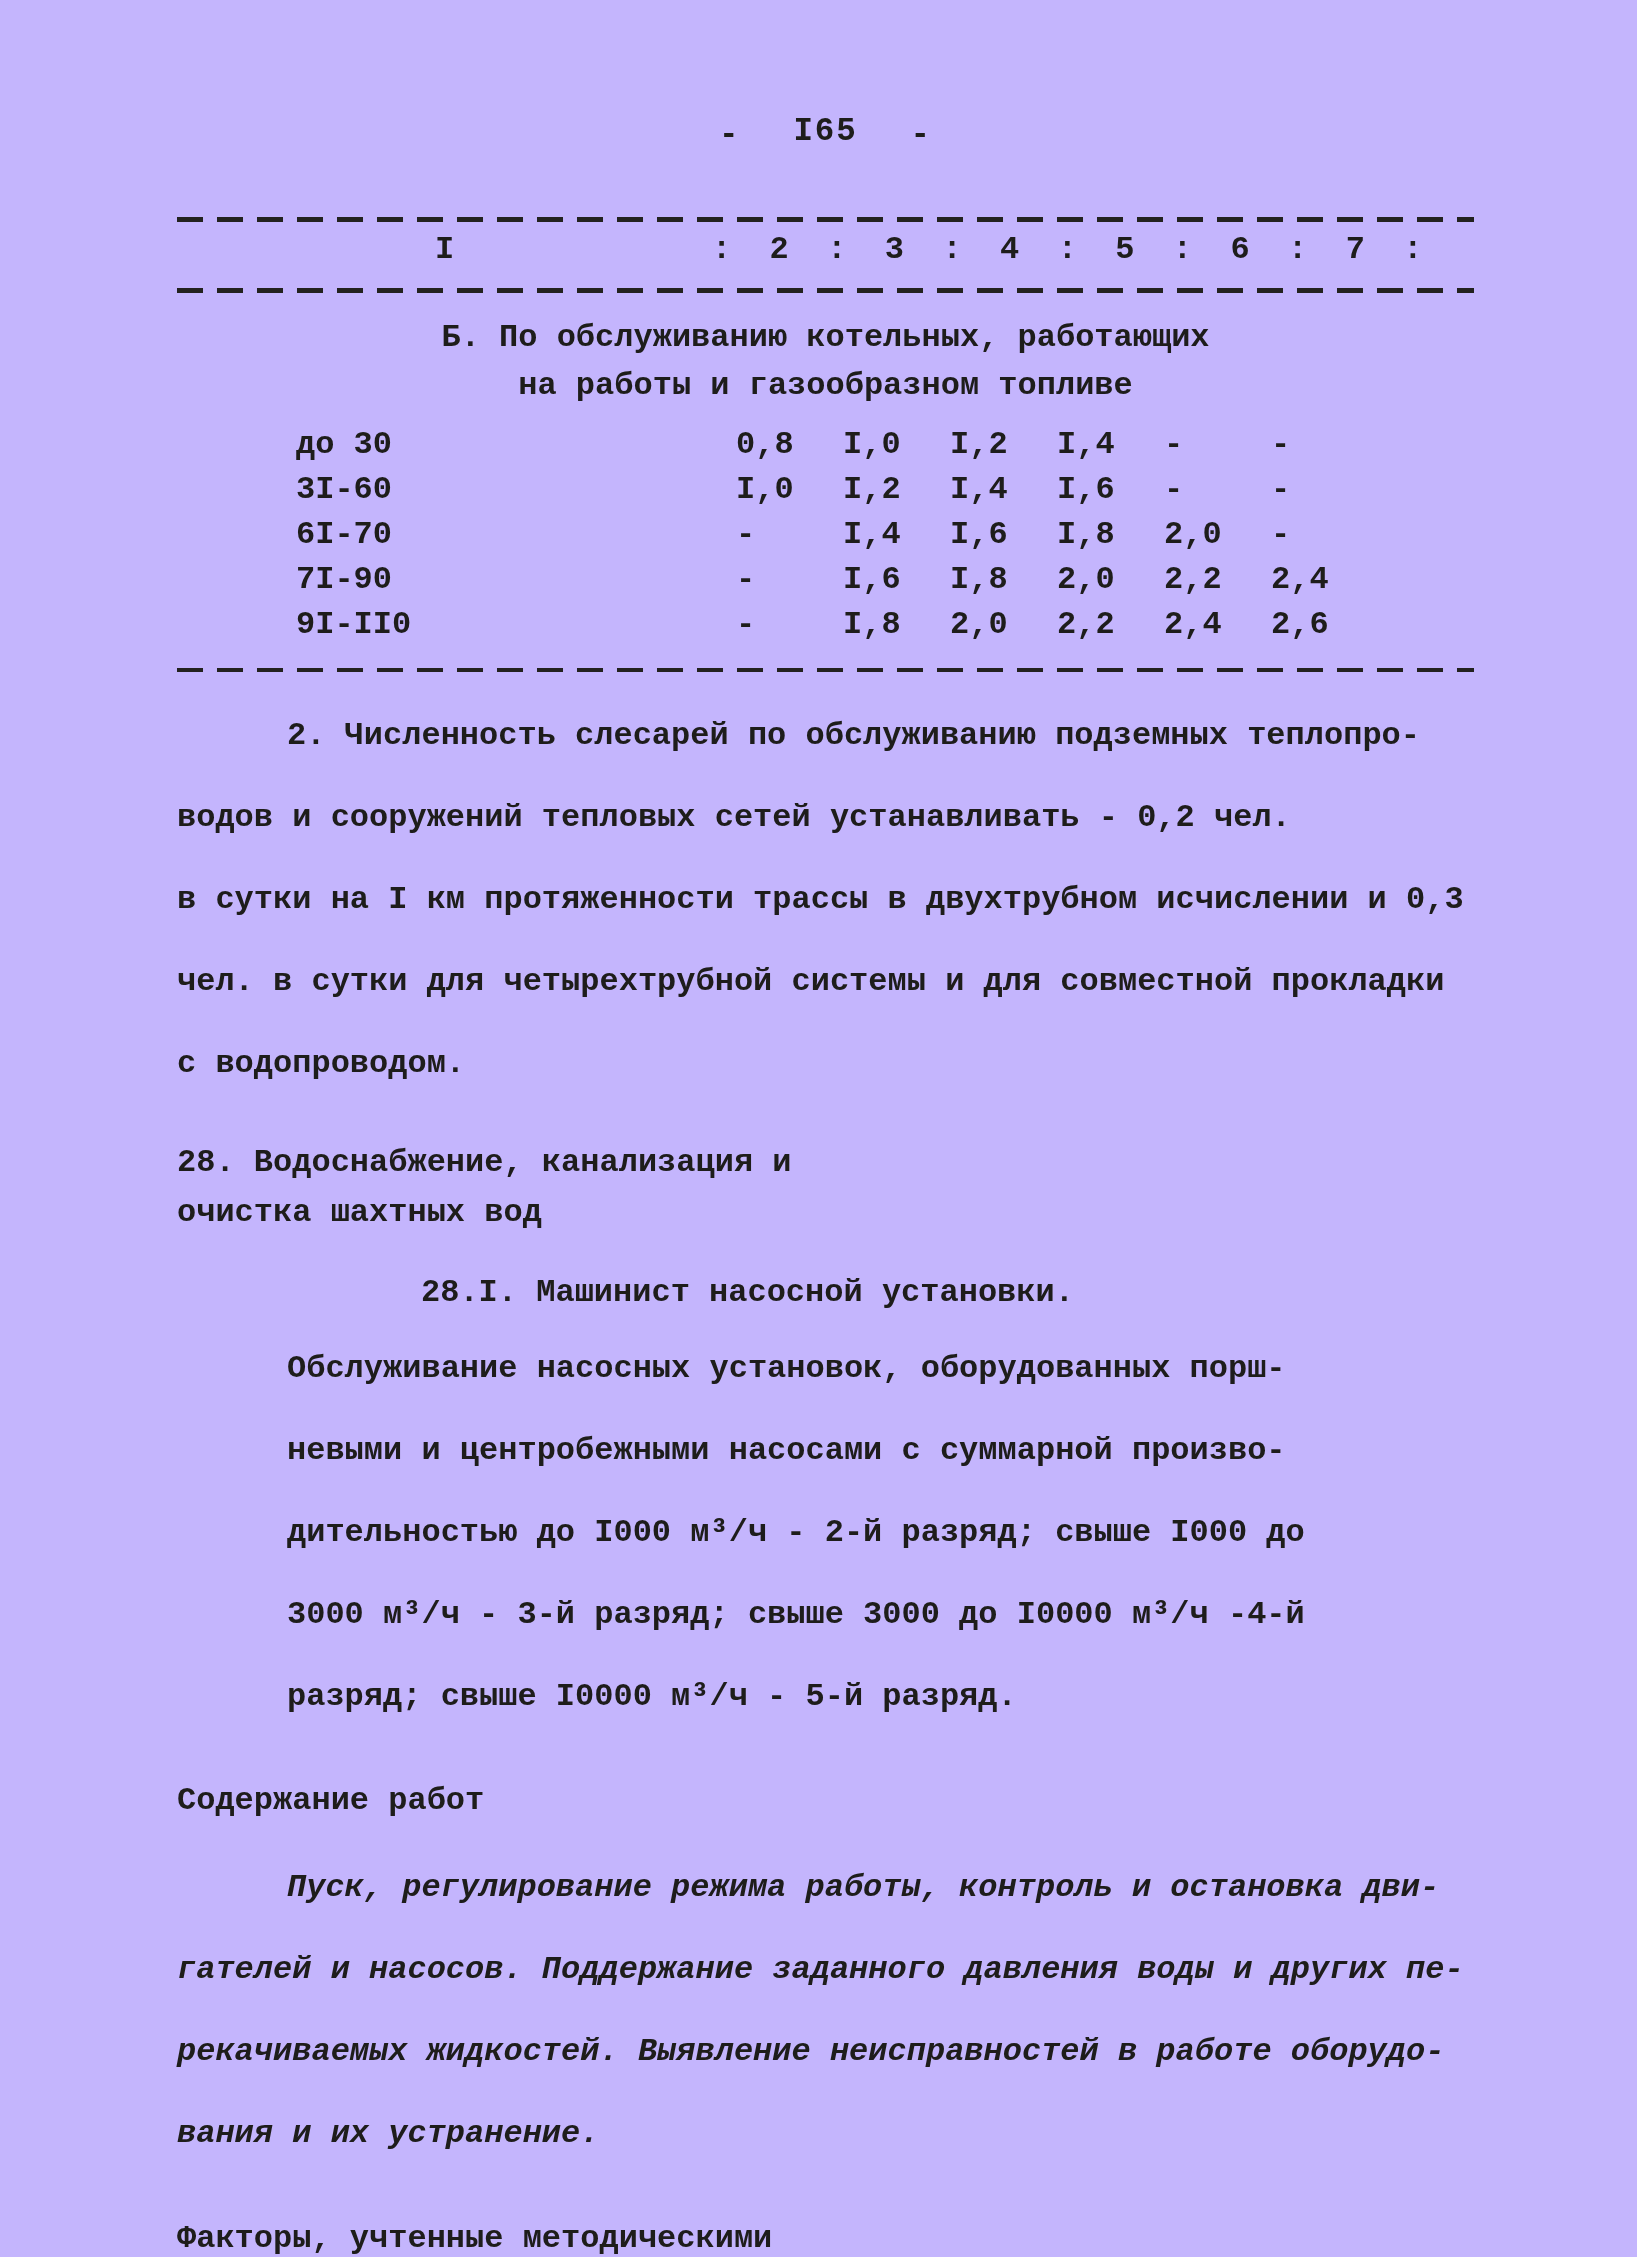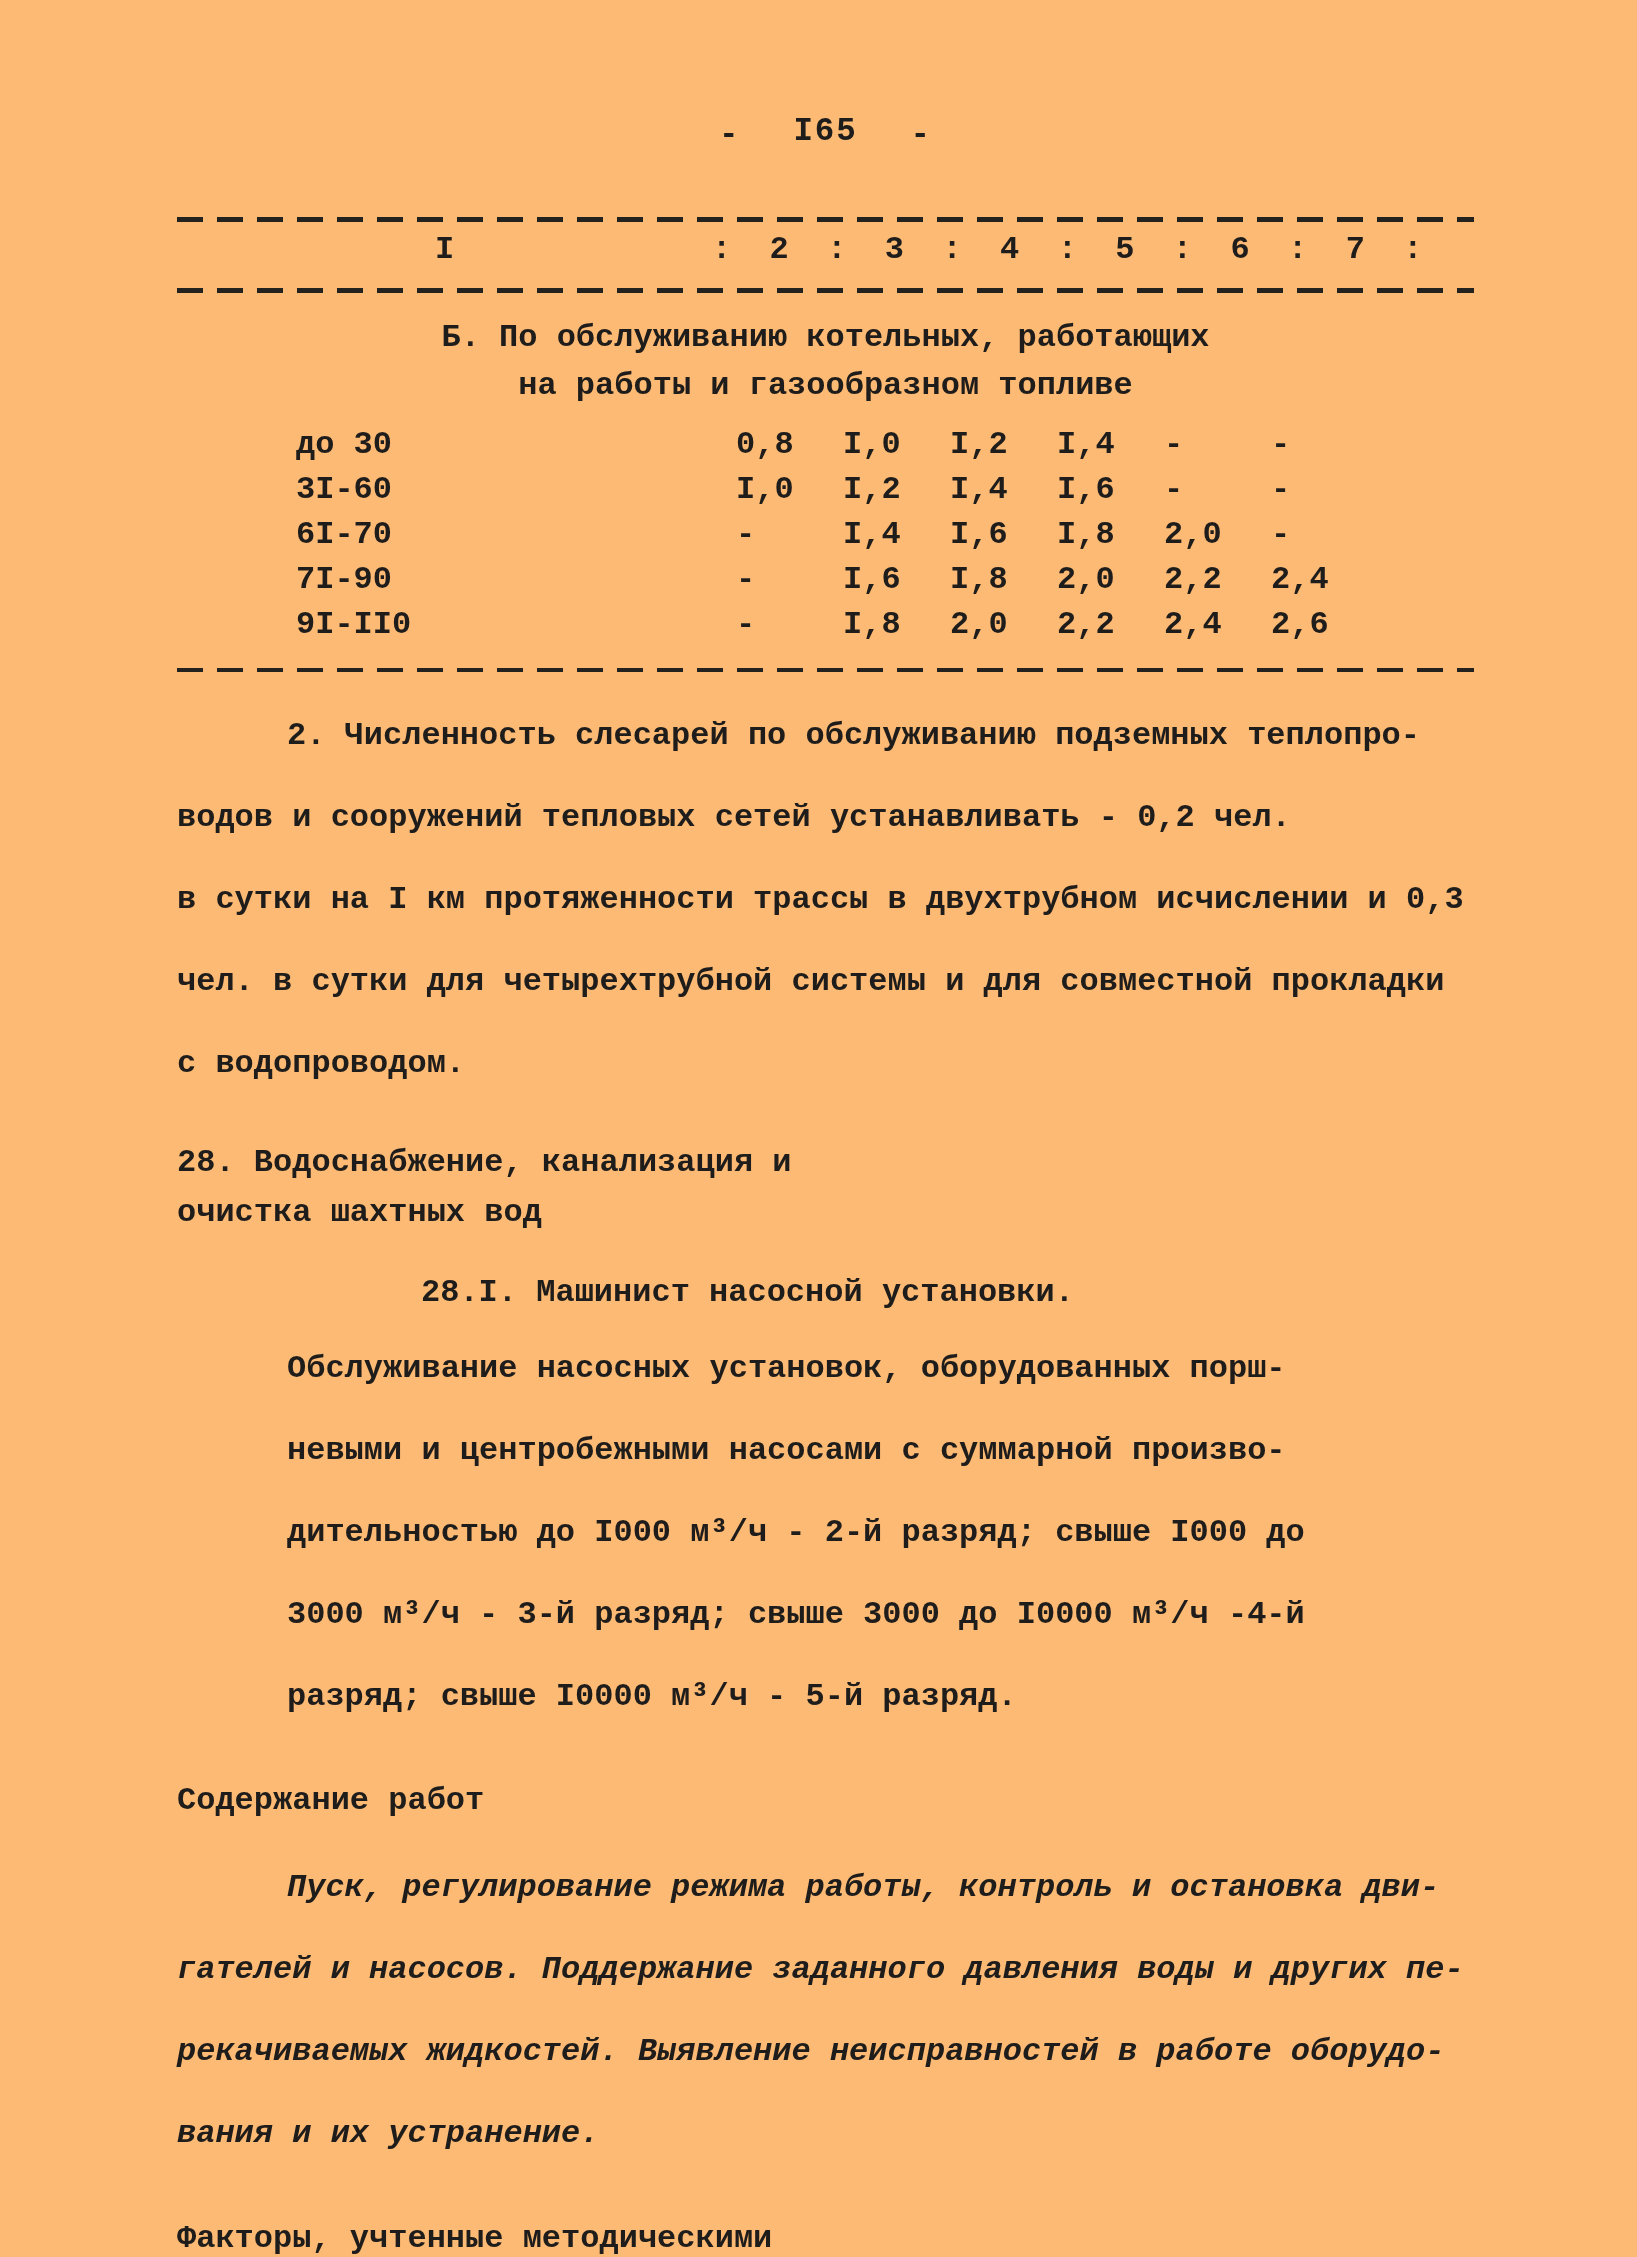--- a/index.html
+++ b/index.html
@@ -5,21 +5,21 @@
   * { margin:0; padding:0; box-sizing:border-box; }
   html,body { background:#e9e9e7; }
   body {
     width:1637px; height:2258px;
     font-family:"Liberation Mono","DejaVu Sans Mono",monospace;
     font-weight:700;
     color:#1e1d1b;
   }
   .page {
     width:1637px; height:2258px;
-    background:#fdba74;
+    background:#c4b5fd;
     padding:113px 163px 0 177px;
     overflow:hidden;
   }
   .page-number {
     text-align:center;
     font-size:32.5px;
     letter-spacing:1.9px;
     margin-bottom:67px;
   }
   .page-number .dash { display:inline-block; margin:0 53px; transform:translateY(3.8px); }

